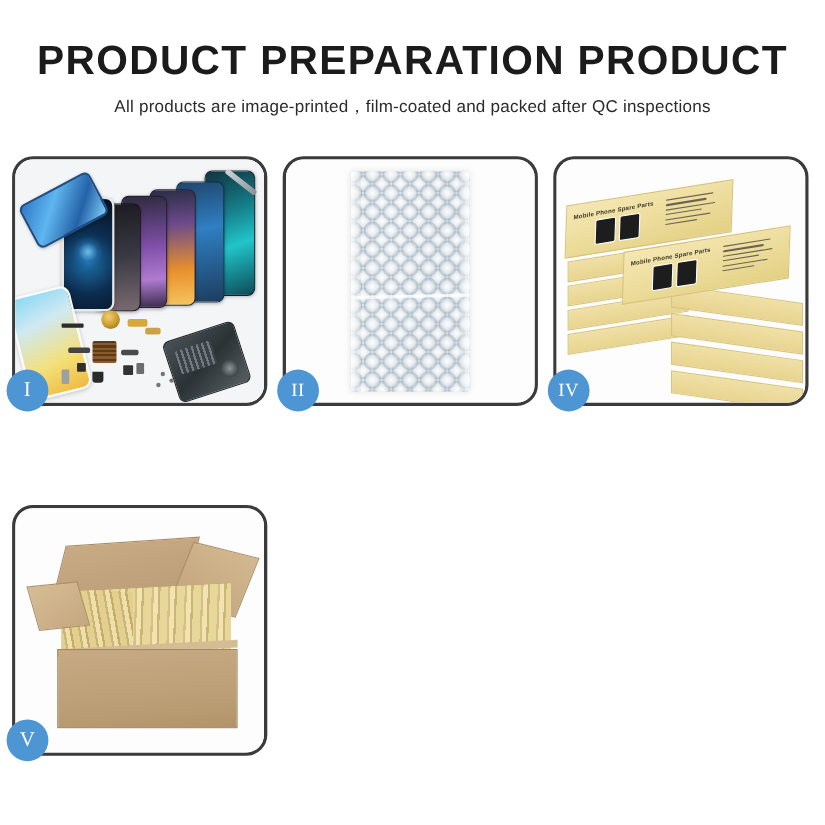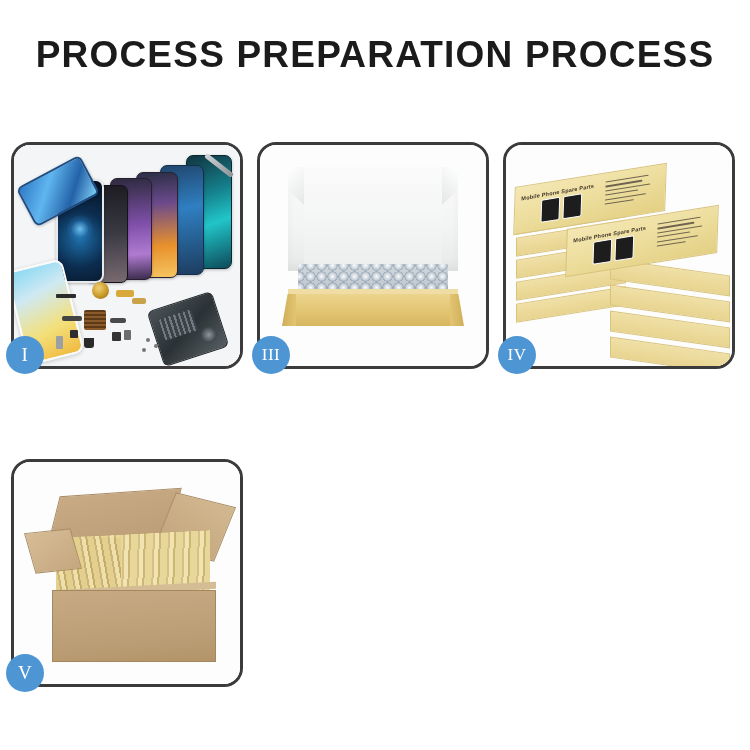--- a/index.html
+++ b/index.html
@@ -444,21 +444,22 @@
   .c6-tape {
     position:absolute; left:40%; top:-4px; width:34%; height:30px;
     background: rgba(255,255,255,.35);
     transform: rotate(20deg);
   }
 </style>
 </head>
 <body>
 
 <div class="header">
-  <h1 class="title">PROCESS PREPARATION PROCESS</h1>
+  <h1 class="title">PRODUCT PREPARATION PRODUCT</h1>
+  <p class="subtitle">All products are image-printed，film-coated and packed after QC inspections</p>
 </div>
 
 <div class="grid">
 
   <div class="panel">
     <div class="panel-clip">
       <div class="p1-bg"></div>
       <div class="ph ph-teal"></div>
       <div class="ph ph-blue"></div>
       <div class="ph ph-orange"></div>
@@ -483,35 +484,32 @@
         <span class="pt tray"></span>
         <span class="pt cup"></span>
         <span class="pt sp1"></span>
         <span class="pt sp2"></span>
         <span class="pt sp3"></span>
       </div>
     </div>
     <div class="badge">I</div>
   </div>
 
-
   <div class="panel">
     <div class="panel-clip">
-      <div class="box3">
-        <div class="box3-lid"></div>
-        <div class="box3-inner"></div>
-        <div class="box3-bubble">
-          <span class="bb"></span>
-        </div>
-        <div class="box3-rim"></div>
-        <div class="box3-front"></div>
+      <div class="bubble-wrap">
+        <div class="bubbles"></div>
+        <div class="wrap-edge-l"></div>
+        <div class="wrap-edge-r"></div>
+        <div class="wrap-seam"></div>
       </div>
     </div>
-    <div class="badge wide">III</div>
+    <div class="badge wide">II</div>
   </div>
+
 
   <div class="panel">
     <div class="panel-clip">
       <div class="stack">
         <div class="sbox sb-l sb-l1"></div>
         <div class="sbox sb-l sb-l2"></div>
         <div class="sbox sb-l sb-l3"></div>
         <div class="sbox sb-l sb-l4"></div>
         <div class="sbox sb-l sb-l5"></div>
 

